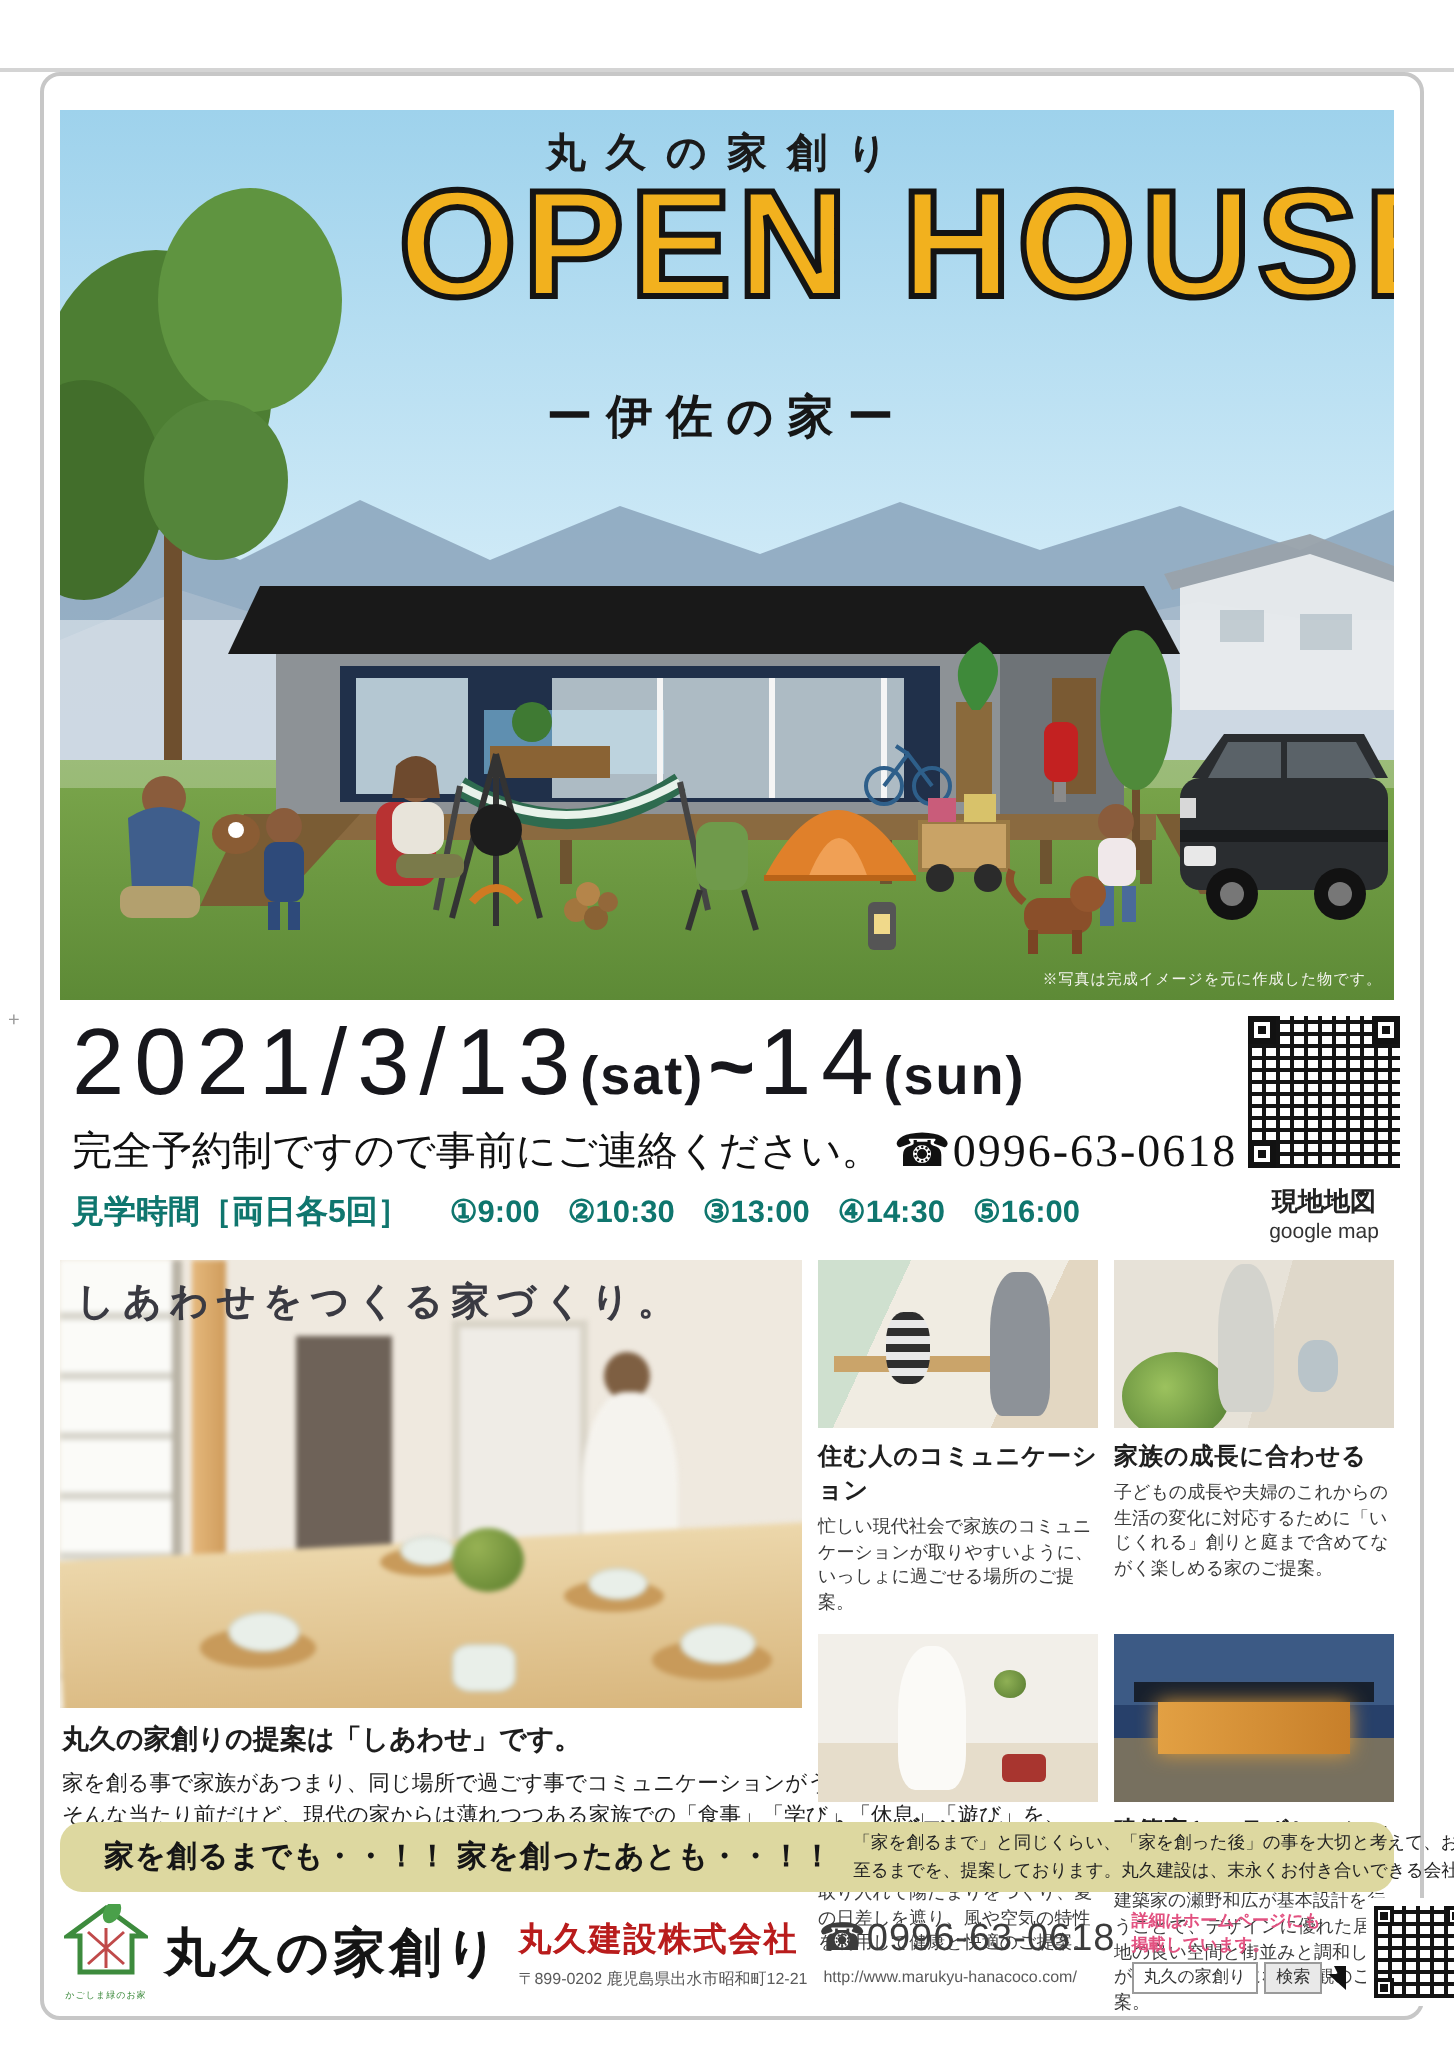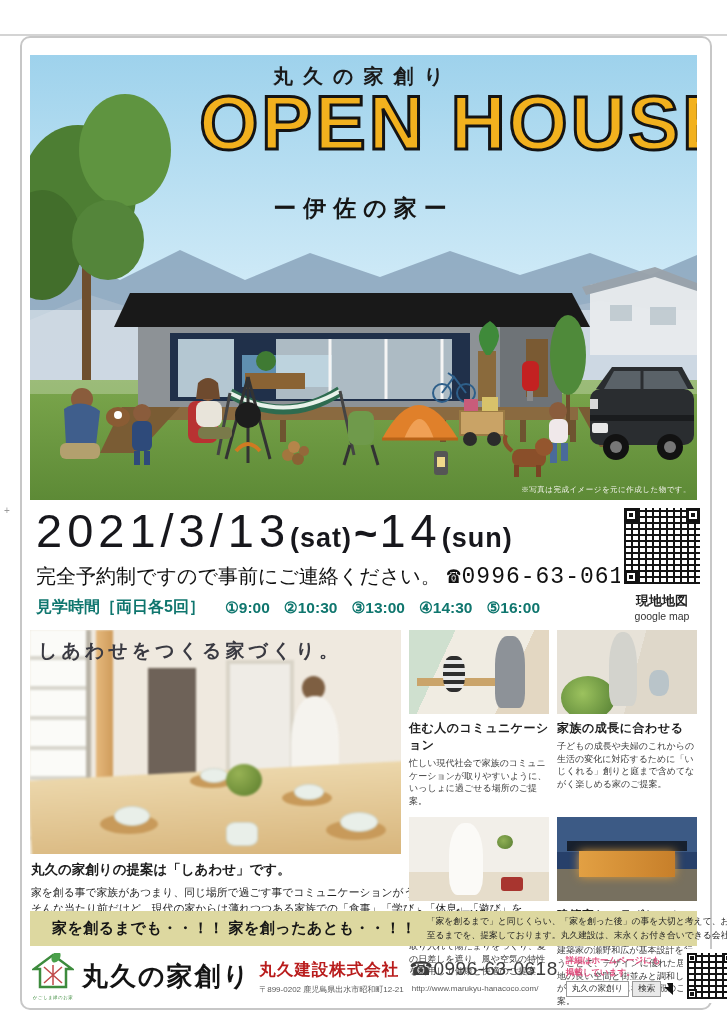--- a/index.html
+++ b/index.html
@@ -20,21 +20,21 @@
   .hero-sub{position:absolute;left:0;top:138px;width:100%;text-align:center;
       font-family:"Liberation Serif",serif;font-weight:bold;font-size:23px;letter-spacing:7px;color:#161616;}
   .hero-note{position:absolute;right:6px;bottom:5px;font-size:7.5px;color:#f4f4ee;letter-spacing:0.5px;}
 
   
   .dateblock{position:absolute;left:36px;top:503px;width:575px;}
   .dateline{display:flex;align-items:baseline;white-space:nowrap;color:#17171c;}
   .d-big{font-size:47px;font-weight:normal;letter-spacing:5px;}
   .d-small{font-size:27px;font-weight:bold;letter-spacing:1px;}
   .d-tilde{font-size:40px;font-weight:bold;margin:0 2px;}
-  .reserveline{margin-top:4px;font-family:Liberation Mono, monospace;font-size:20px;color:#111;
+  .reserveline{margin-top:4px;font-family:Liberation Serif, serif;font-size:20px;color:#111;
       display:flex;align-items:center;white-space:nowrap;}
   .reserve-phone{font-size:23px;margin-left:6px;letter-spacing:1px;}
   .hoursline{margin-top:7px;display:flex;align-items:center;white-space:nowrap;color:#0f766e;}
   .hours-label{font-weight:bold;font-size:16px;margin-right:20px;}
   .hours-time{font-size:15.5px;margin-right:14px;font-weight:bold;}
 
   
   .qr{position:relative;background-color:#fff;
       background-image:repeating-linear-gradient(0deg,#141414 0 2px,transparent 2px 6px),
                        repeating-linear-gradient(90deg,#141414 0 2px,transparent 2px 7px);
@@ -94,21 +94,21 @@
   .ph-passive .can{position:absolute;right:26px;bottom:10px;width:22px;height:14px;background:#a8352f;border-radius:3px;}
   .ph-passive .pot{position:absolute;right:36px;top:18px;width:16px;height:14px;border-radius:50%;
      background:radial-gradient(circle at 40% 40%,#8fb055,#567a30);}
   .ph-arch{background:linear-gradient(180deg,#3c5a85 0 42%,#27406a 42% 62%,#77705f 62%);}
   .ph-arch .roof{position:absolute;left:10px;top:24px;width:120px;height:10px;background:#17202e;}
   .ph-arch .glow{position:absolute;left:22px;top:34px;width:96px;height:26px;
      background:linear-gradient(90deg,#e2a043,#c77f2a);box-shadow:0 0 10px #d89a3e;}
 
   
   .khaki{position:absolute;left:30px;top:911px;width:667px;height:35px;background:#ddd8a0;
-     display:flex;align-items:center;box-sizing:border-box;padding:2px 8px;}
+     display:flex;align-items:center;box-sizing:border-box;padding:2px 8px;border-radius:11px;}
   .khaki-headline{font-family:"Liberation Serif",serif;font-weight:bold;font-size:15px;
      letter-spacing:0.5px;color:#161616;white-space:nowrap;margin:0 10px 0 14px;}
   .khaki-body{font-size:8.8px;line-height:1.5;color:#232323;white-space:nowrap;}
 
   
   .footer{position:absolute;left:28px;top:950px;width:671px;height:52px;display:flex;align-items:center;}
   .logo{width:50px;text-align:center;flex:none;}
   .logo-caption{font-size:4.5px;color:#3d8b3d;letter-spacing:0.5px;}
   .f-brand{flex:none;font-family:"Liberation Serif",serif;font-weight:bold;font-size:26px;
      letter-spacing:2px;color:#141414;margin:0 8px 0 4px;white-space:nowrap;}

